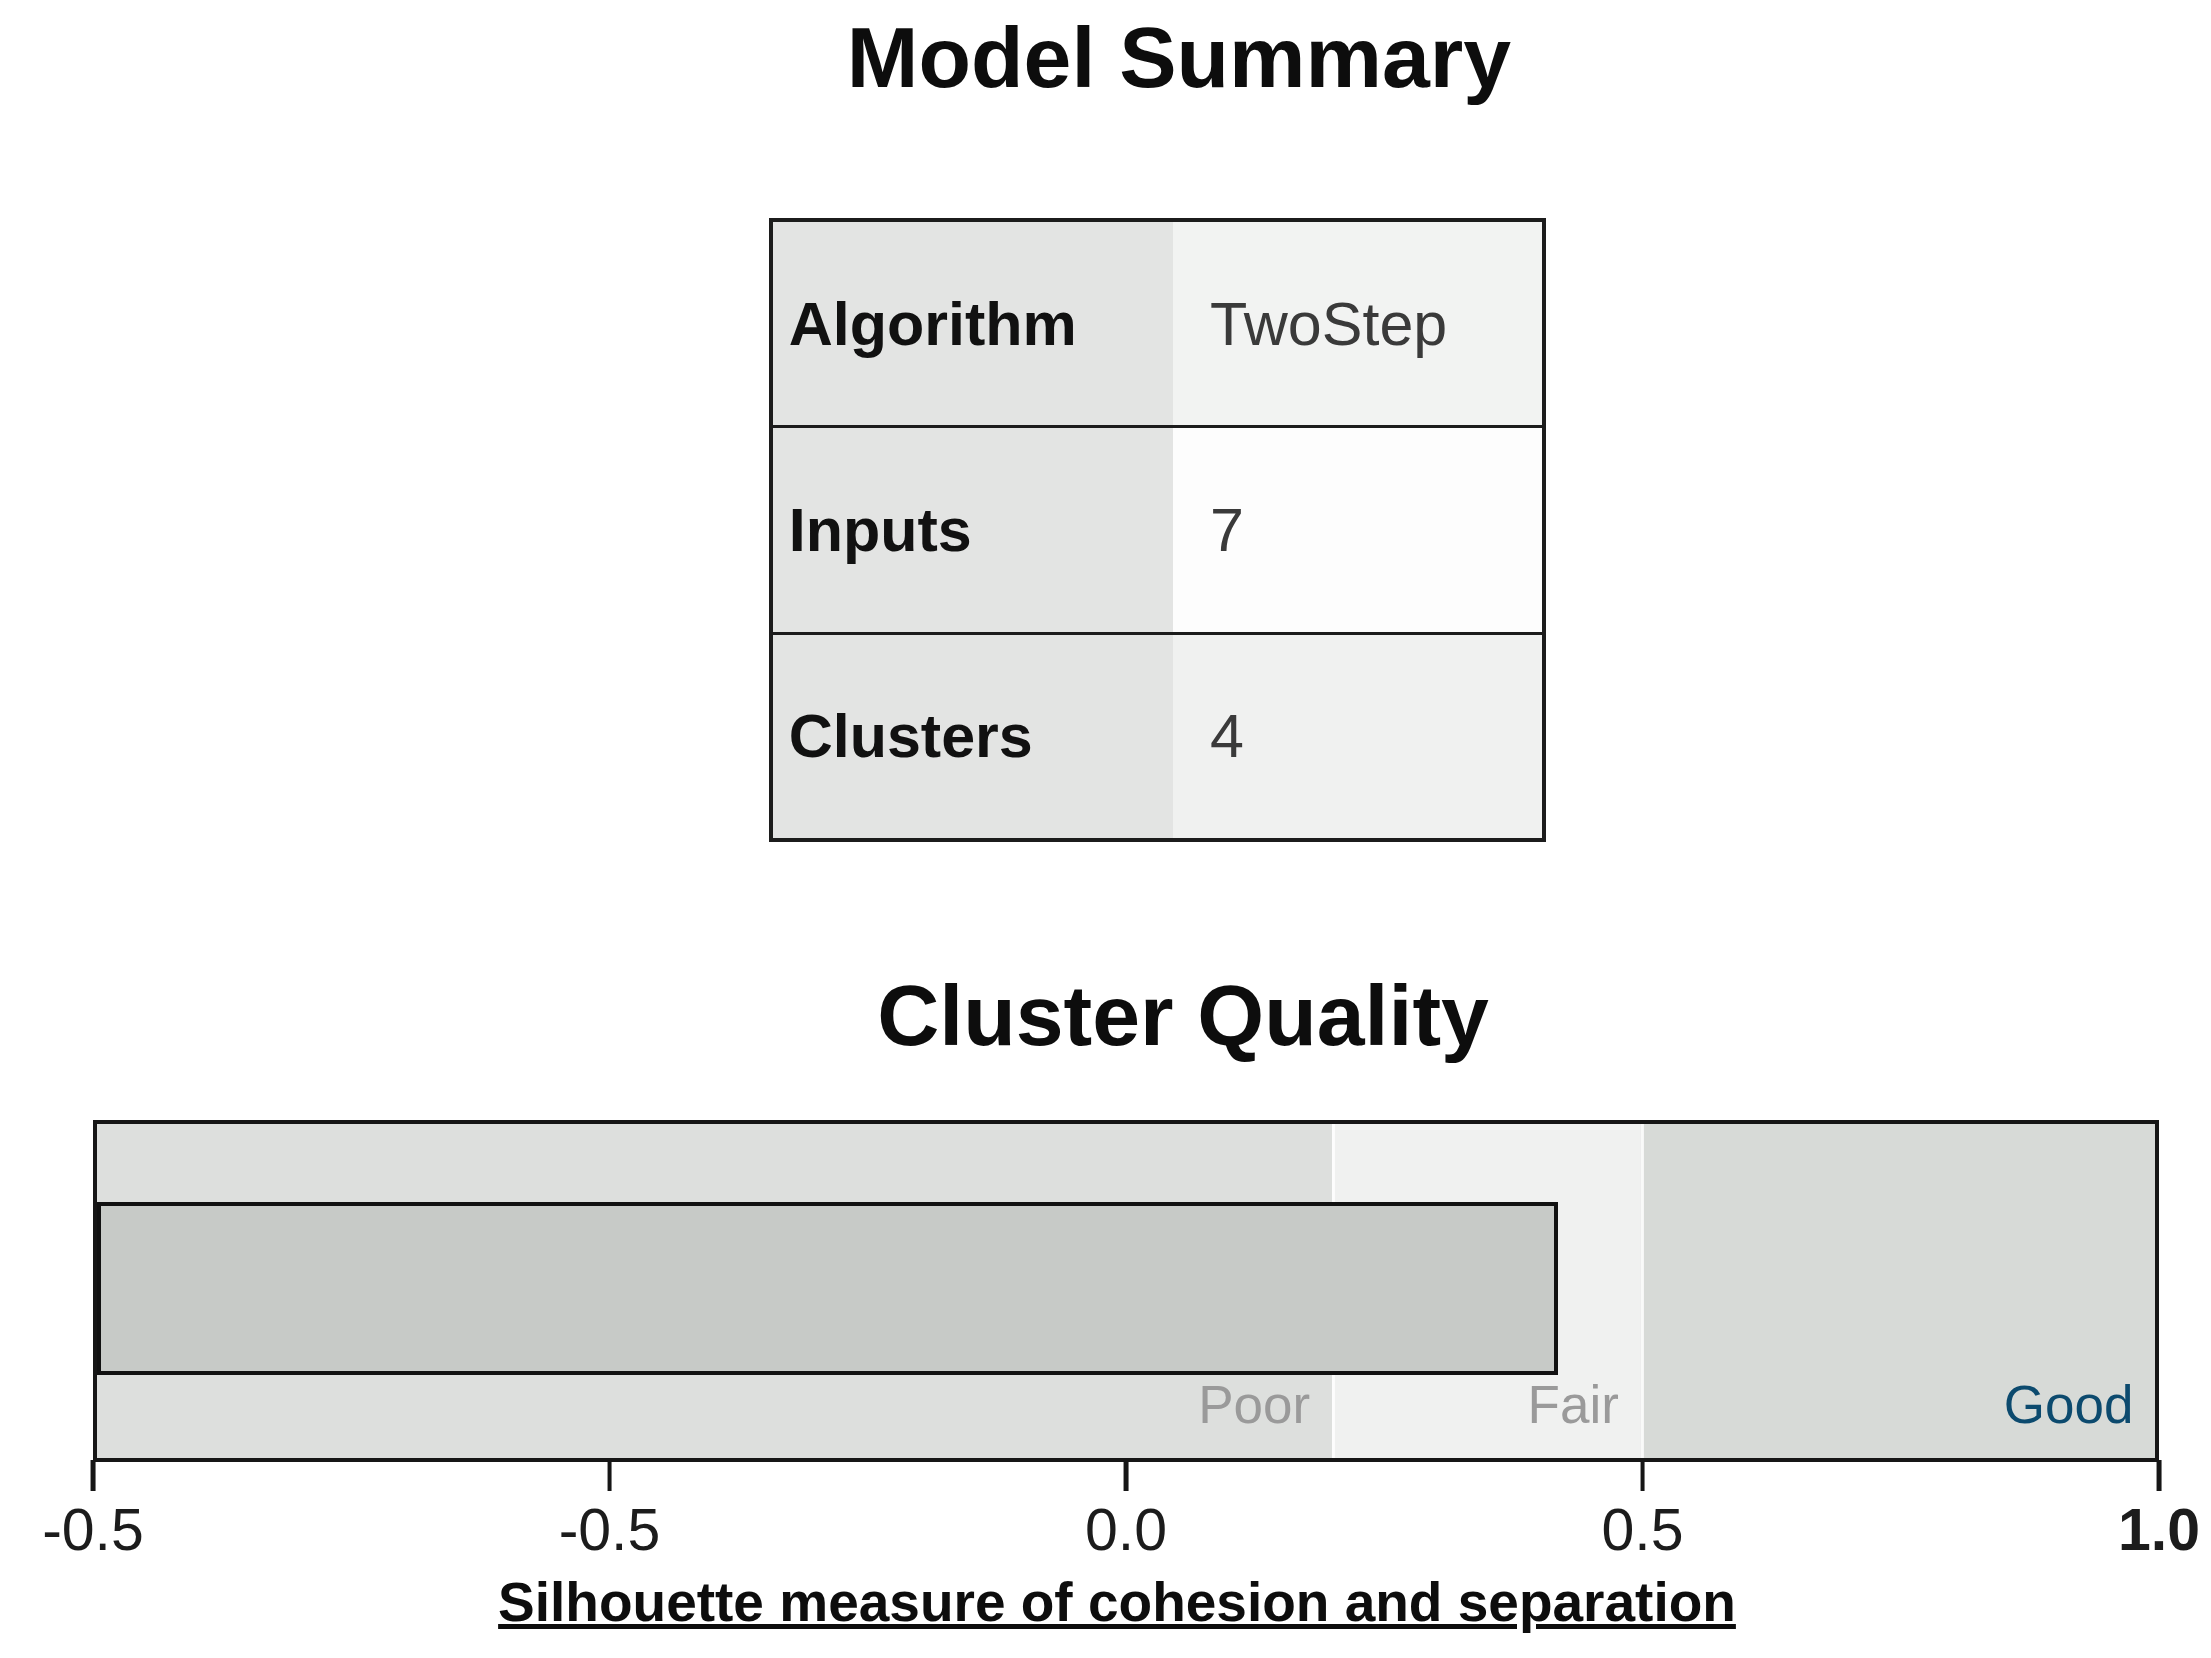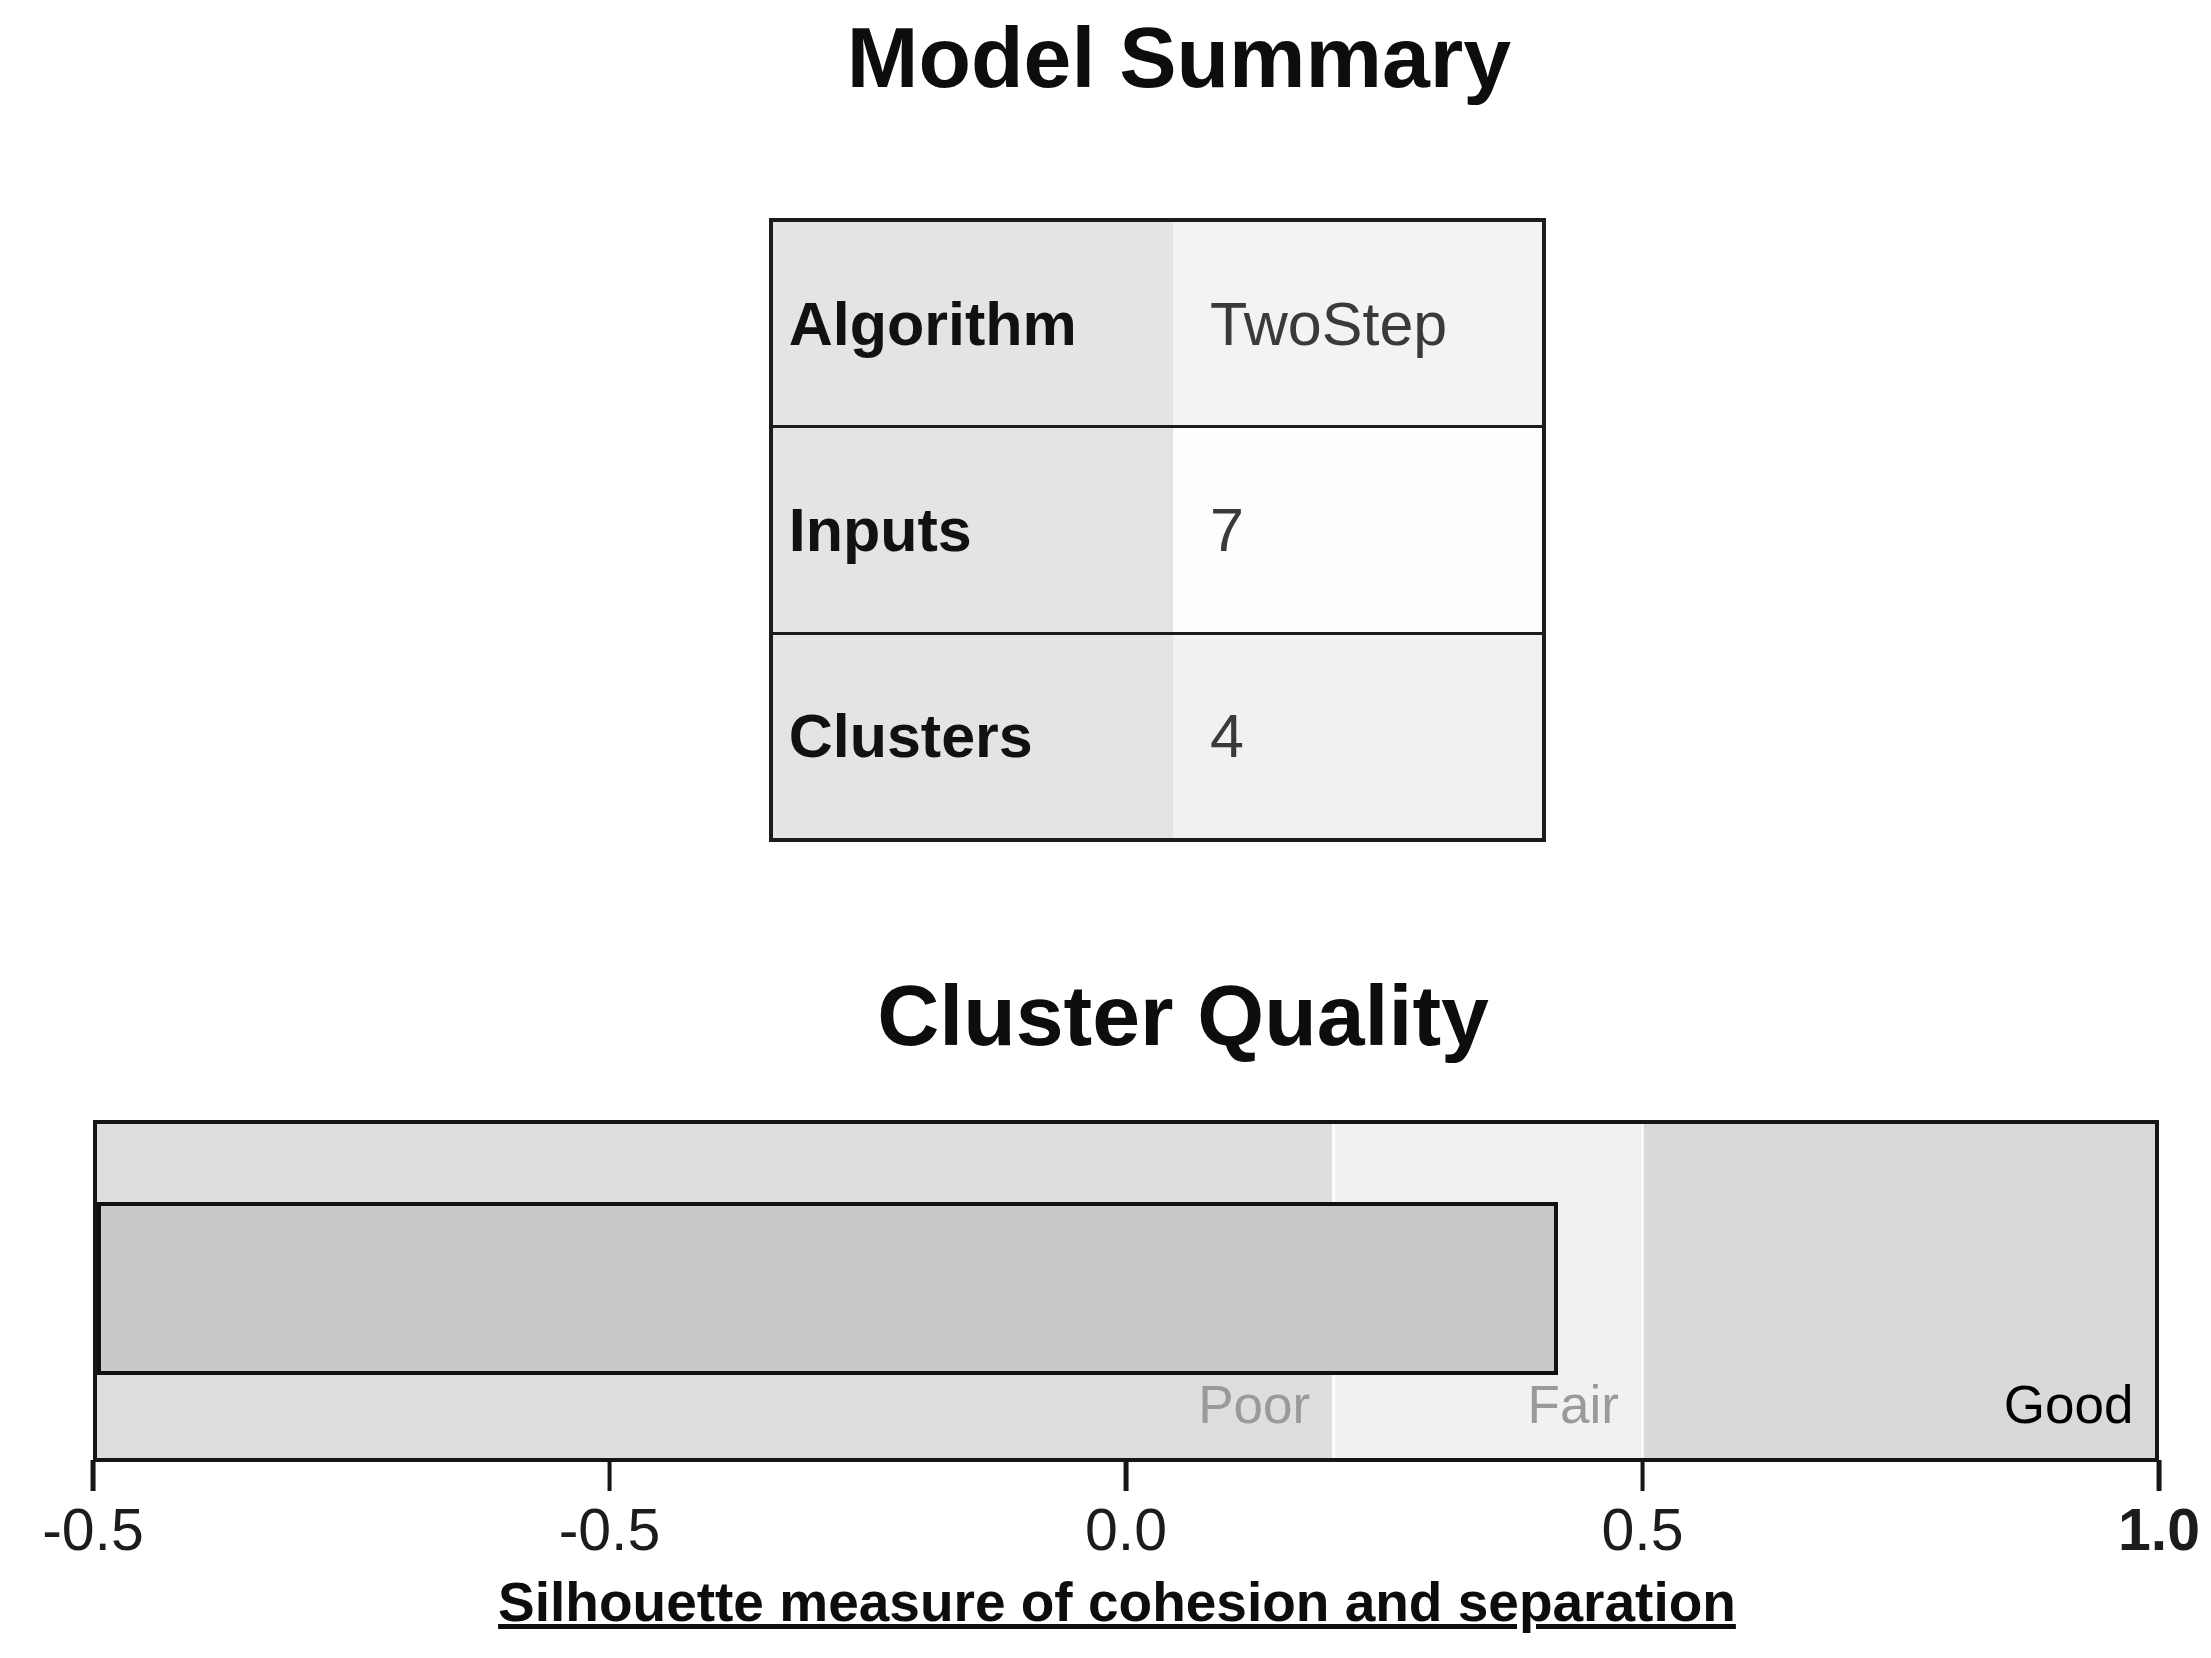--- a/index.html
+++ b/index.html
@@ -90,21 +90,21 @@
   <div class="big-title" id="title-quality">Cluster Quality</div>
 
   <div class="plot">
     <div class="zone" style="left: 0%; width: 60%; background: rgb(221, 223, 221);">
       <span class="zone-label" style="color: rgb(154, 154, 154);">Poor</span>
     </div>
     <div class="zone" style="left: 60%; width: 15%; background: rgb(240, 241, 240);">
       <span class="zone-label" style="color: rgb(154, 154, 154);">Fair</span>
     </div>
     <div class="zone" style="left: 75%; width: 25%; background: rgb(215, 218, 215);">
-      <span class="zone-label" style="color: #000000; margin-left: 28px;">Good</span>
+      <span class="zone-label" style="color: #0c4a6e; margin-left: 28px;">Good</span>
     </div>
     <div class="bar" style="left: 0%; width: 71%; background: rgb(199, 202, 199); border-color: rgb(17, 17, 17);"></div>
   </div>
 
   <div class="tick-row">
     <div class="tick" style="left: 0%;"></div>
     <div class="tick" style="left: 25%;"></div>
     <div class="tick" style="left: 50%;"></div>
     <div class="tick" style="left: 75%;"></div>
     <div class="tick" style="left: 100%;"></div>

